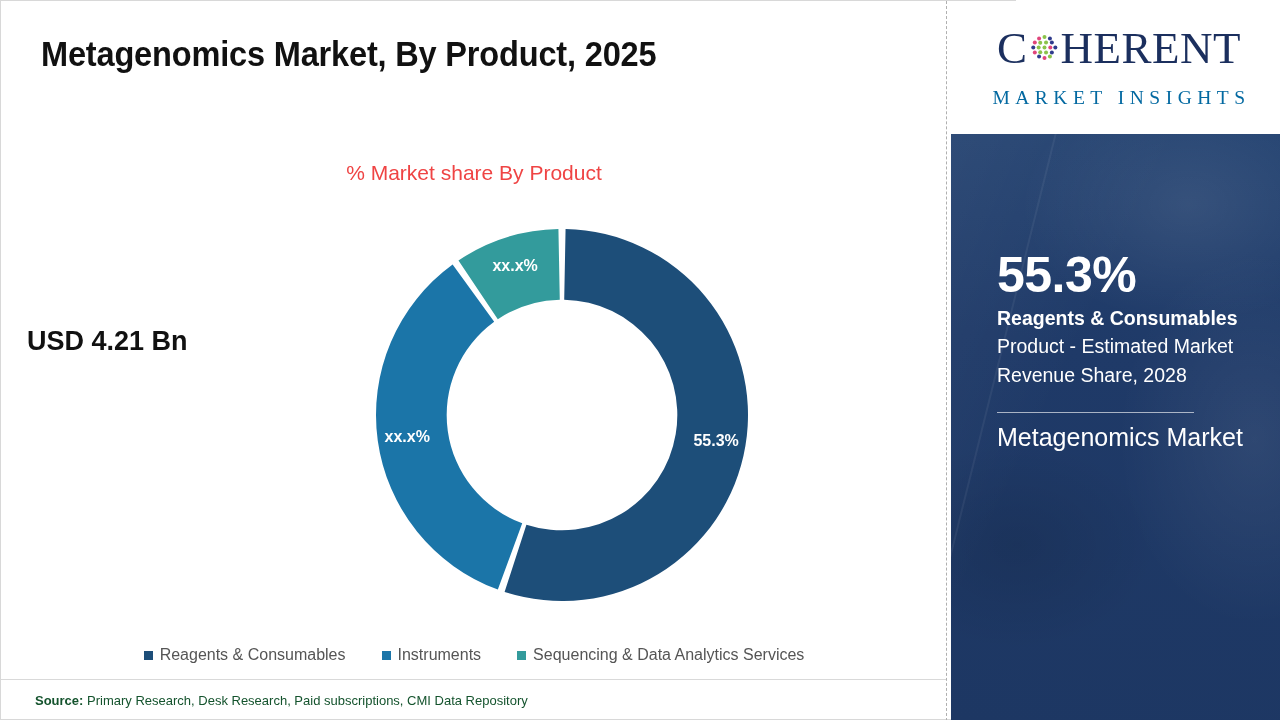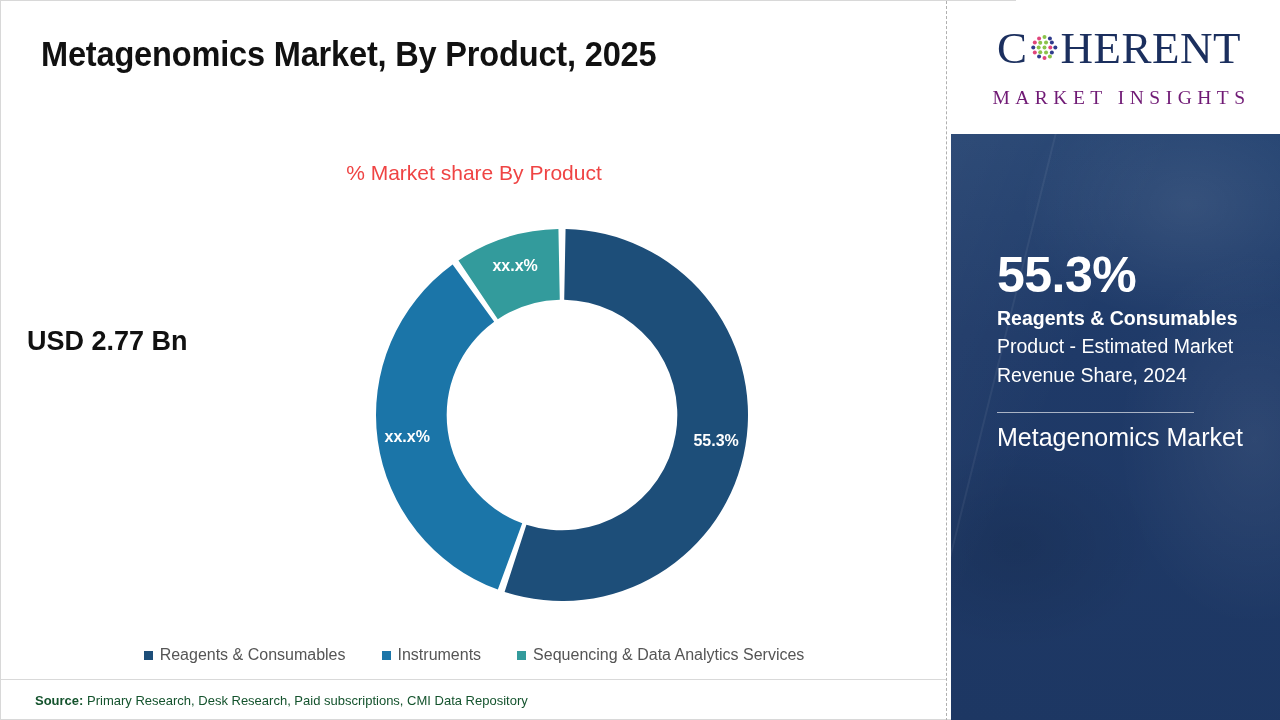--- a/index.html
+++ b/index.html
@@ -184,21 +184,21 @@
   #logo-globe {
     width: 31px;
     height: 31px;
     margin: 0 1px 2px 1px;
     flex: none;
   }
   #logo-bottom {
     font-family: "Liberation Serif", serif;
     font-size: 19.5px;
     letter-spacing: 5.5px;
-    color: #701a75;
+    color: #0369a1;
     margin-top: 16px;
     margin-left: 5px;
   }
 
   #panel-body {
     position: absolute;
     left: 0;
     top: 133px;
     width: 330px;
     height: 587px;
@@ -269,21 +269,21 @@
 
 <div id="page">
 
   <div id="left-pane">
 
     <div id="page-title">Metagenomics Market, By Product, 2025</div>
 
     <div id="chart-subtitle">% Market share By Product</div>
 
     <div id="total-market-block">
-      <div id="total-market-value">USD 2.77 Bn</div>
+      <div id="total-market-value">USD 4.21 Bn</div>
     </div>
 
     <div id="donut-wrap">
       <svg id="donut-svg" width="380" height="380" viewBox="0 0 380 380">
         <g id="donut-slices">
             <path d="M 193.57072428634228 4.034277545374181 A 186 186 0 1 1 132.58459107811936 366.9165645674062 L 154.40244646843402 299.6882700317919 A 115.32 115.32 0 1 0 192.2138490575322 74.701252078132 Z" fill="#1d4e79"></path>
             <path d="M 125.83547172877974 364.5821105145993 A 186 186 0 0 1 80.61942329715868 39.561010904241186 L 122.18404244423839 96.72782676062954 A 115.32 115.32 0 0 0 150.21799247184344 298.2409085190516 Z" fill="#1b75a8"></path>
             <path d="M 86.47506911797079 35.473016317954745 A 186 186 0 0 1 186.42927571365757 4.034277545374181 L 187.7861509424677 74.701252078132 A 115.32 115.32 0 0 0 125.81454285314189 94.19327011713196 Z" fill="#339b9c"></path>
           </g>
         <g id="donut-labels">
@@ -350,19 +350,19 @@
         </div>
         <div id="logo-bottom">MARKET INSIGHTS</div>
       </div>
     </div>
 
     <div id="panel-body">
       <div id="panel-texture"></div>
       <div id="panel-content">
         <div id="stat-value">55.3%</div>
         <div id="stat-segment">Reagents &amp; Consumables</div>
-        <div id="stat-desc">Product - Estimated Market Revenue Share, 2024</div>
+        <div id="stat-desc">Product - Estimated Market Revenue Share, 2028</div>
         <div id="panel-divider"></div>
         <div id="panel-market-name">Metagenomics Market</div>
       </div>
     </div>
   </div>
 </div>
 
 </body></html>

